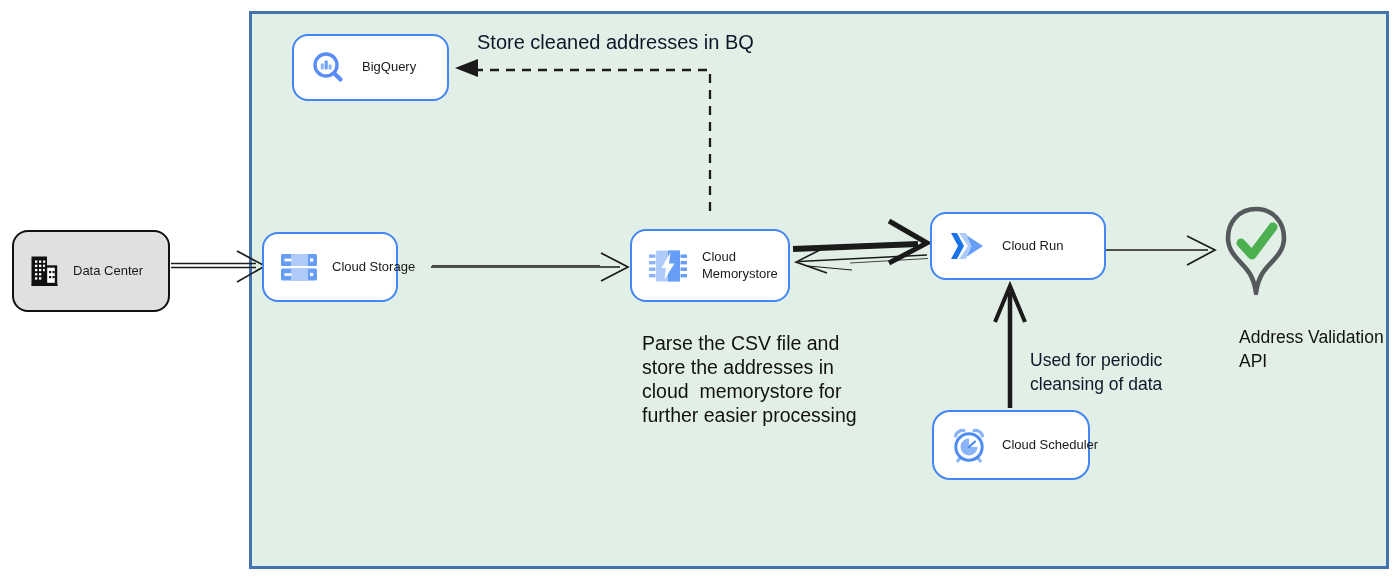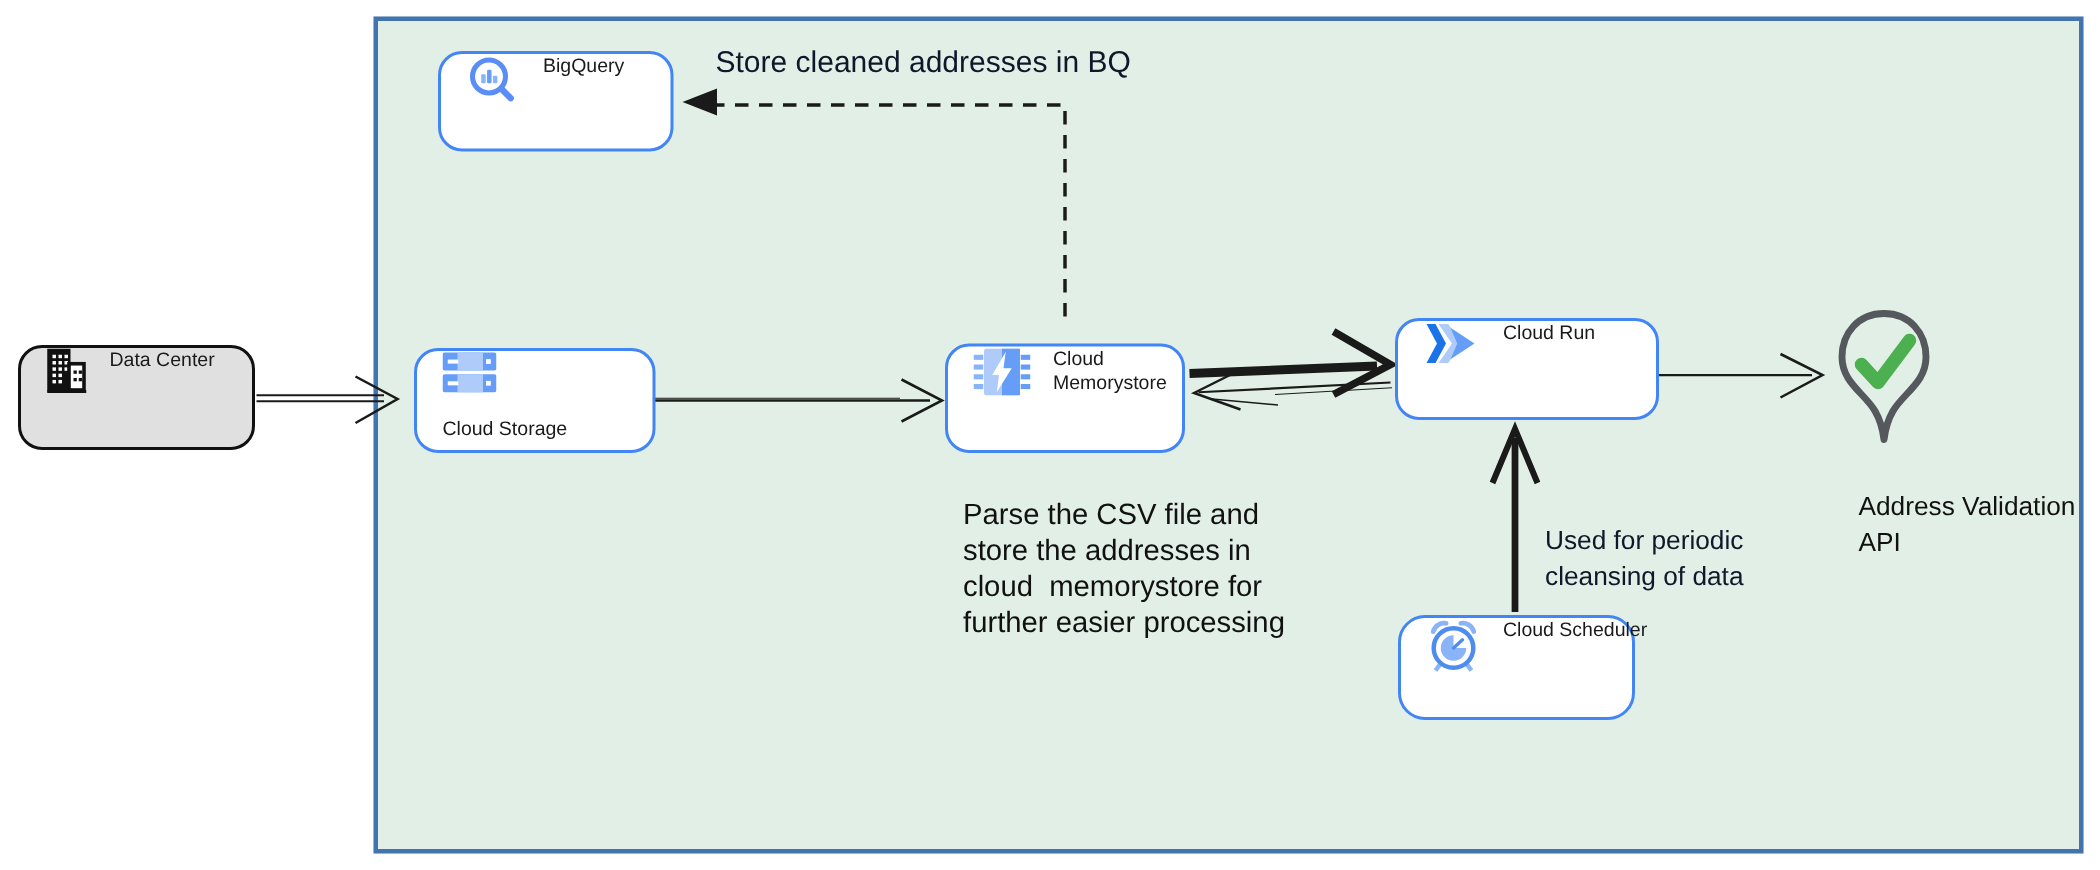--- a/index.html
+++ b/index.html
@@ -17,21 +17,21 @@
     width: 1140px; height: 558px;
     background: #e2efe6;
     border: 3px solid #4474b0;
   }
   .node {
     position: absolute;
     background: #ffffff;
     border: 2.5px solid #4285f4;
     border-radius: 16px;
     display: flex;
-    align-items: flex-start;
+    align-items: center;
     padding-left: 17px;
     gap: 15px;
     z-index: 3;
   }
   .node.external {
     background: #e0e0e0;
     border: 2.5px solid #111111;
   }
   .node-label {
     font-size: 13px;
@@ -109,21 +109,21 @@
       <path d="M1010 408 V292" stroke-width="4.5"></path>
       <path d="M995 322 L1010 286 L1025 322" stroke-width="4"></path>
     </g>
 
     <g>
       <path d="M710 211 V70 H476" stroke="#1a1a1a" stroke-width="2.3" stroke-dasharray="9 7" fill="none"></path>
       <polygon points="455,68 478,59 478,77" fill="#1a1a1a"></polygon>
     </g>
   </svg>
 
-  <div class="node external" style="left:12px; top:230px; width:158px; height:70px;">
+  <div class="node external" style="left:12px; top:230px; width:158px; height:82px;">
     <span class="node-icon">
       <svg width="27" height="31" viewBox="0 0 27 31">
         <rect x="1.5" y="1.5" width="13.5" height="26.5" fill="#111" stroke="#111" stroke-width="2"></rect>
         <g fill="#fff">
           <rect x="4" y="4.5" width="2.3" height="2.3"></rect>
             <rect x="8" y="4.5" width="2.3" height="2.3"></rect>
             <rect x="12" y="4.5" width="2.3" height="2.3"></rect>
           <rect x="4" y="8.7" width="2.3" height="2.3"></rect>
             <rect x="8" y="8.7" width="2.3" height="2.3"></rect>
             <rect x="12" y="8.7" width="2.3" height="2.3"></rect>
@@ -154,21 +154,21 @@
         <circle cx="15" cy="15" r="11" fill="#fff" stroke="#5a8df5" stroke-width="3.4"></circle>
         <rect x="9.8" y="13.5" width="3" height="6" rx="0.8" fill="#8ab4f8"></rect>
         <rect x="13.7" y="10.5" width="3" height="9" rx="0.8" fill="#669df6"></rect>
         <rect x="17.6" y="14.5" width="3" height="5" rx="0.8" fill="#8ab4f8"></rect>
         <path d="M23.5 23.5 L29.5 29.5" stroke="#5a8df5" stroke-width="4.2" stroke-linecap="round"></path>
       </svg>
     </span>
     <span class="node-label">BigQuery</span>
   </div>
 
-  <div class="node" style="left:276px; top:232px; width:161px; height:70px;flex-direction:column;">
+  <div class="node" style="left:262px; top:232px; width:136px; height:70px;">
     <span class="node-icon">
       <svg width="36" height="29" viewBox="0 0 36 29">
         <g>
           <rect x="0" y="1" width="36" height="12" rx="1.5" fill="#669df6"></rect>
           <rect x="10" y="1" width="17" height="12" fill="#aecbfa"></rect>
           <rect x="3.5" y="5.7" width="7" height="2.7" fill="#fff"></rect>
           <rect x="29" y="5.4" width="3.2" height="3.2" fill="#fff"></rect>
         </g>
         <g>
           <rect x="0" y="15.5" width="36" height="12" rx="1.5" fill="#669df6"></rect>

